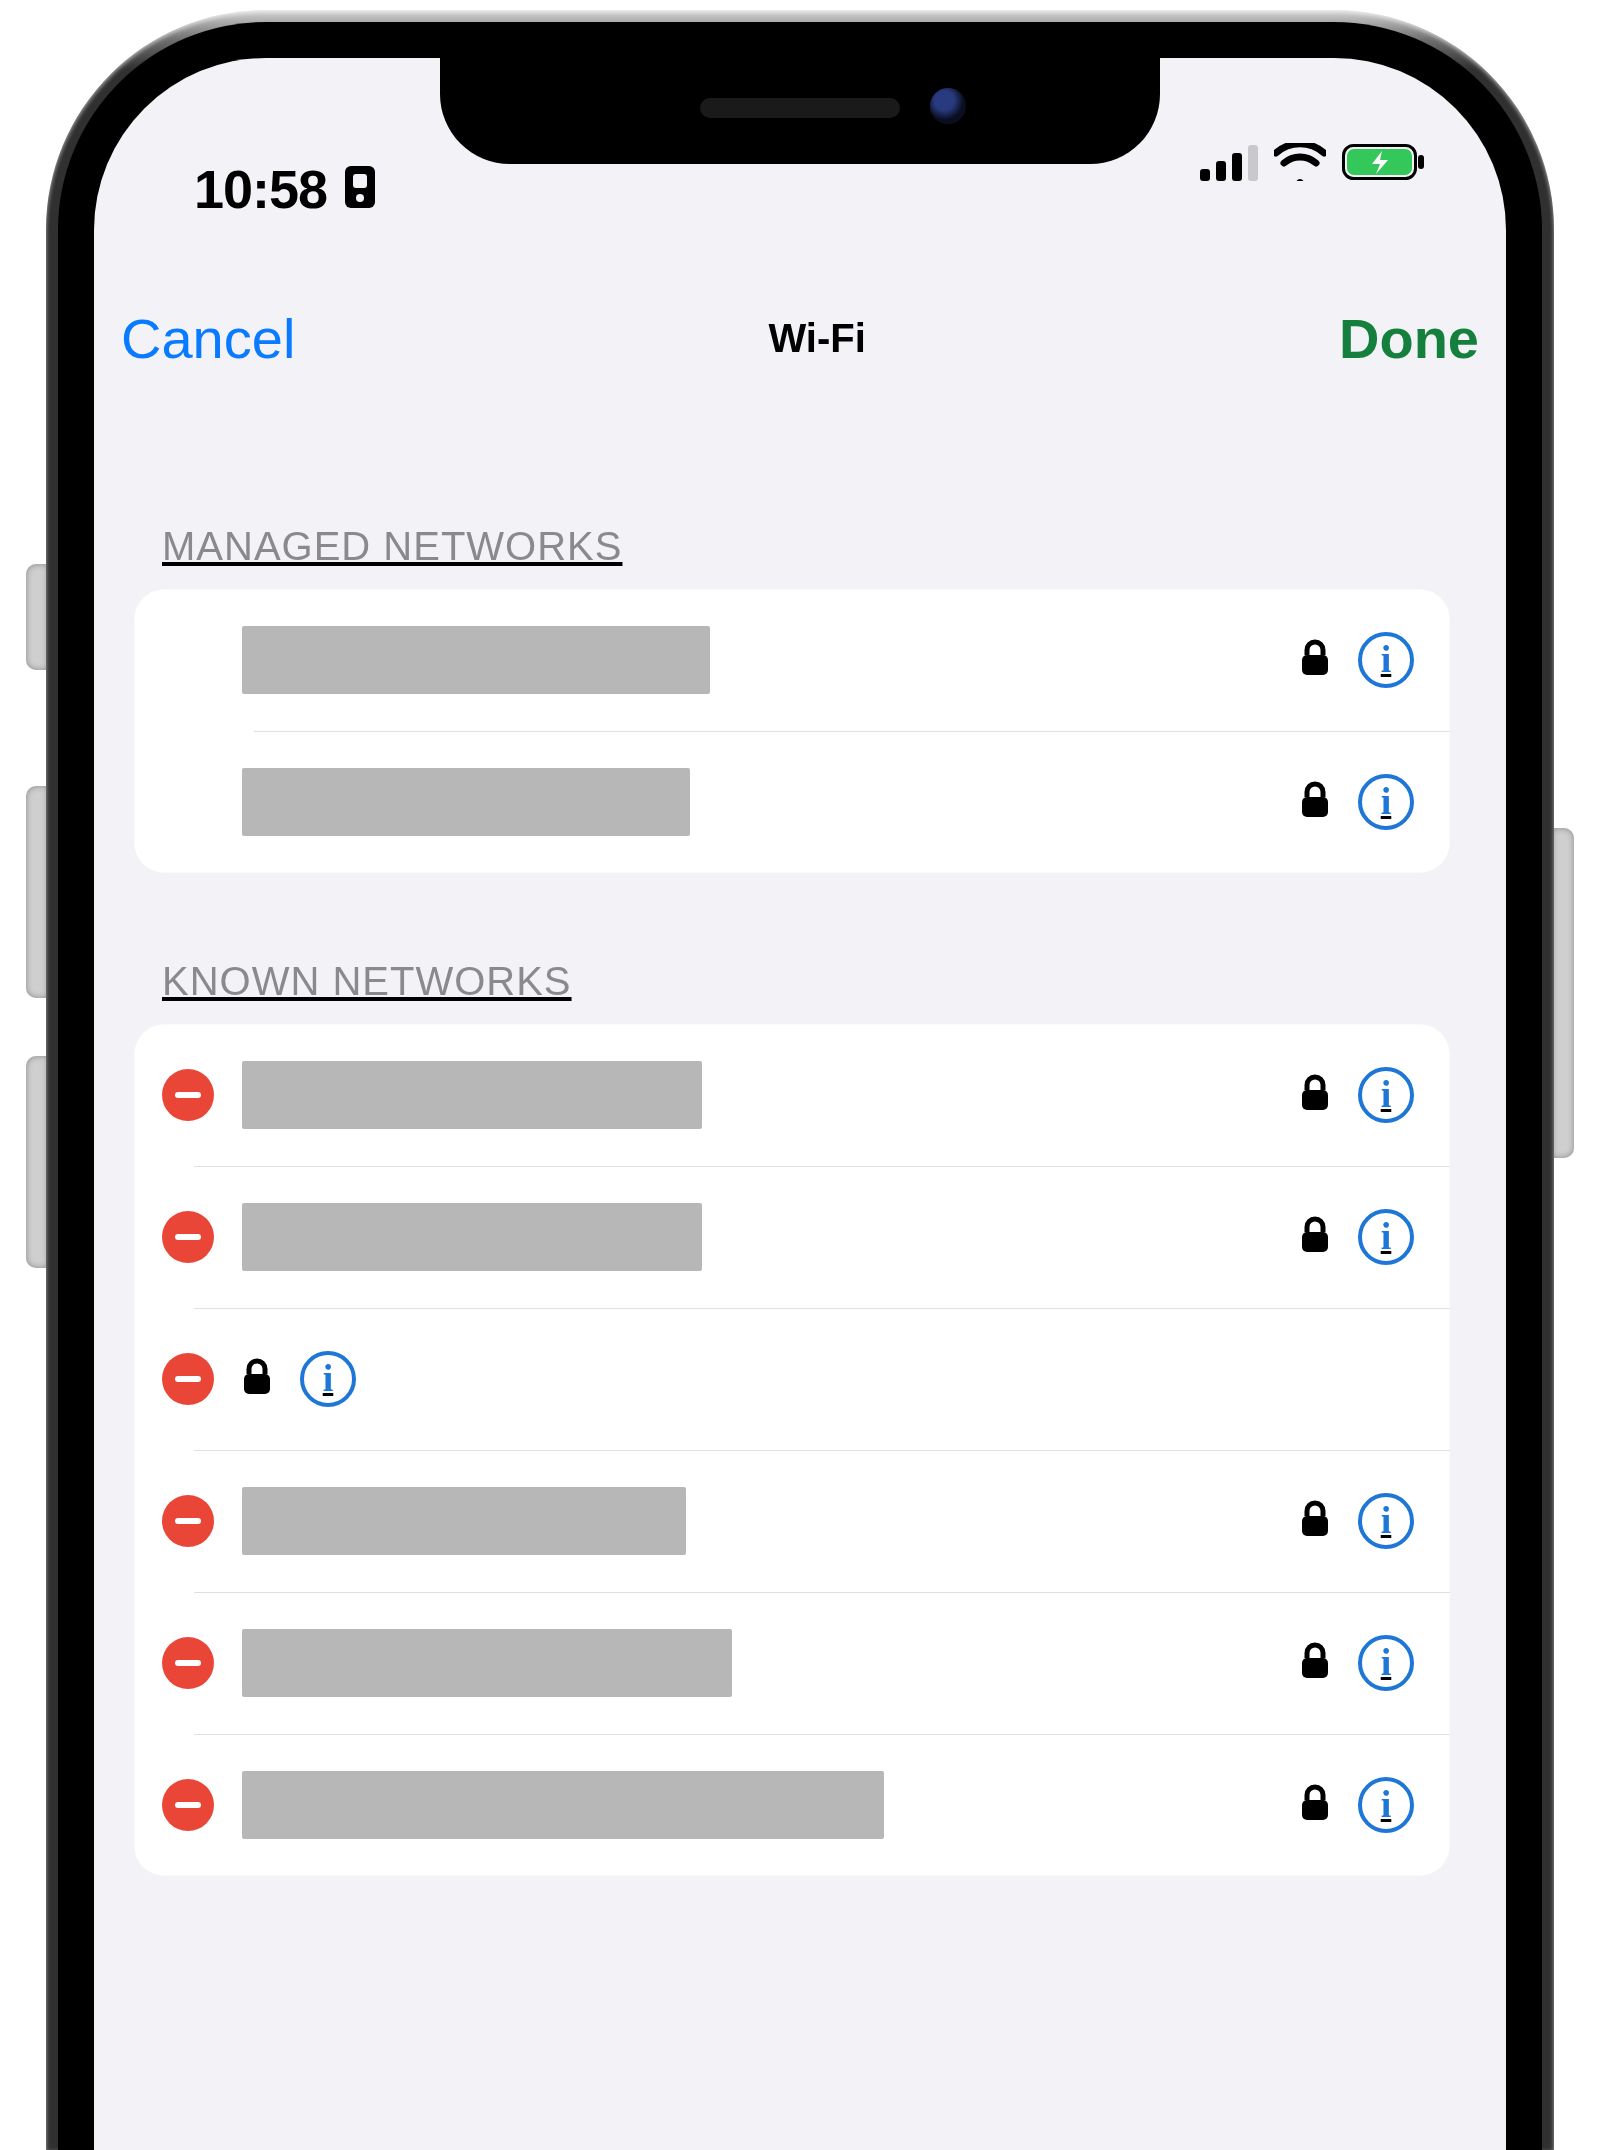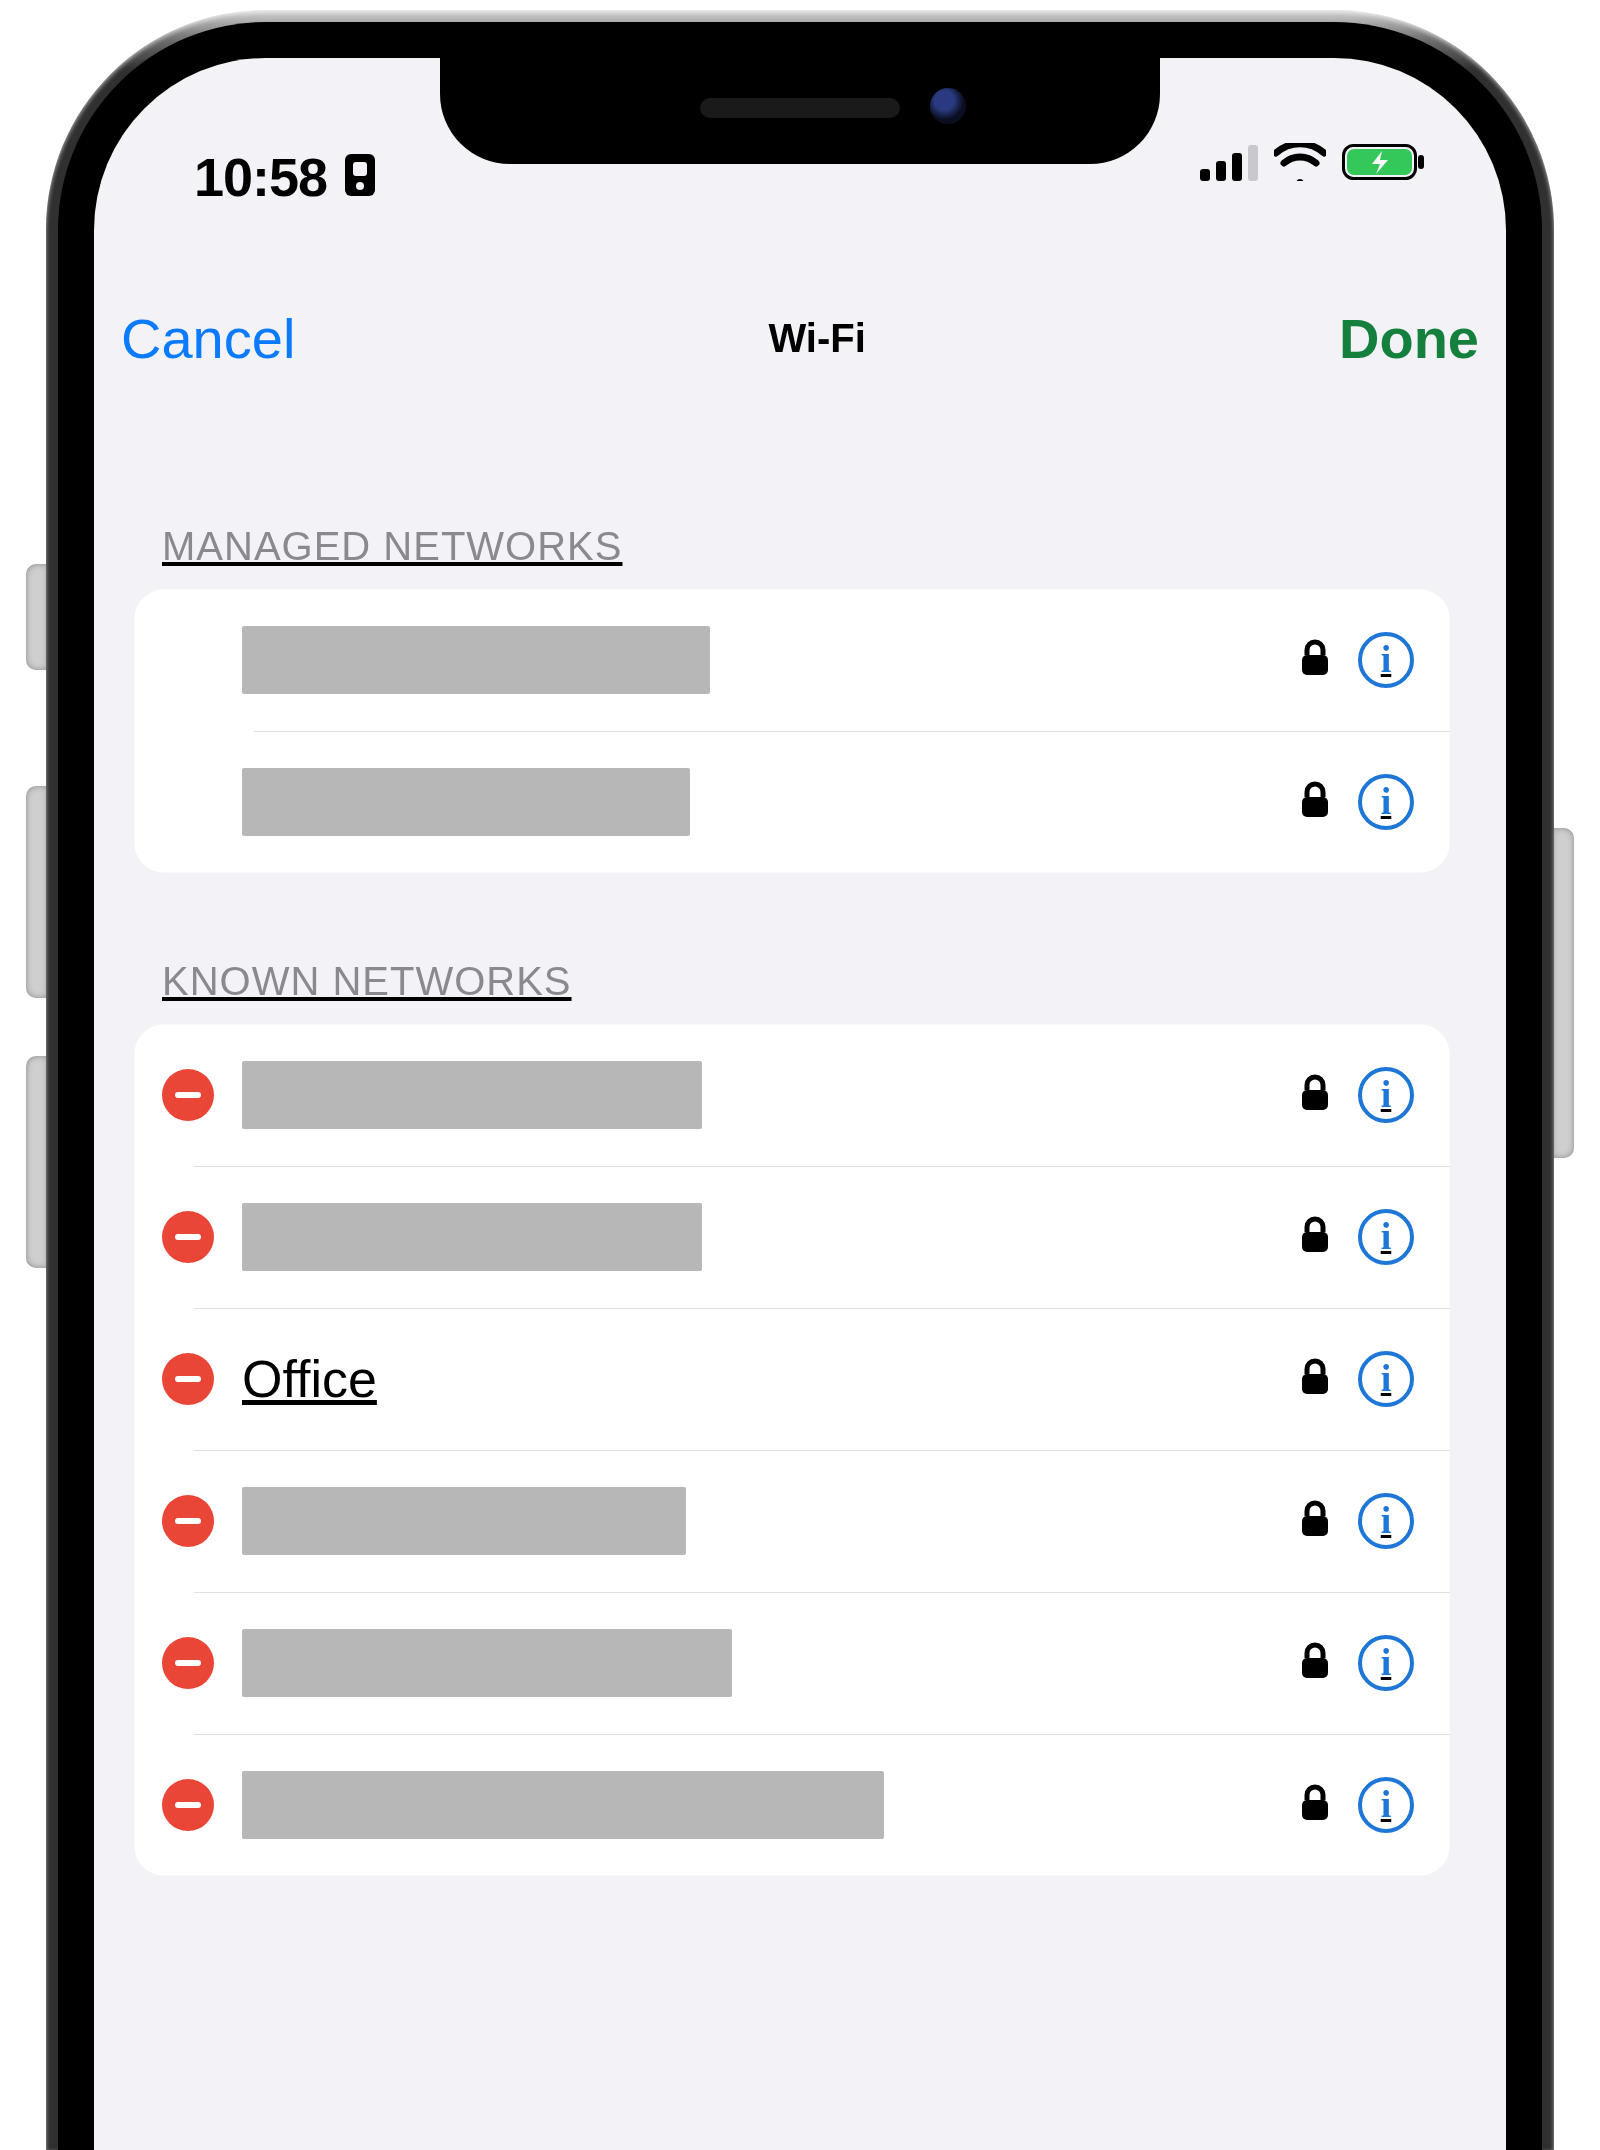--- a/index.html
+++ b/index.html
@@ -54,21 +54,21 @@
     width: 720px; height: 106px;
     transform: translateX(-50%);
     background: #000;
     border-radius: 0 0 70px 70px;
   }
   .notch .speaker { position:absolute; left:50%; top:40px; transform:translateX(-50%); width:200px; height:20px; background:#1a1a1a; border-radius:12px; }
   .notch .cam     { position:absolute; left:calc(50% + 130px); top:30px; width:36px; height:36px; background:radial-gradient(circle at 40% 35%, #2a3a80 0 30%, #0a0e20 60%); border-radius:50%; }
 
   
   .statusbar { position:absolute; top:0; left:0; right:0; height:150px; }
-  .status-left { position:absolute; left:100px; top:88px; display:flex; align-items:center; gap:16px; }
+  .status-left { position:absolute; left:100px; top:100px; display:flex; align-items:center; gap:16px; }
   .time { font-size:54px; font-weight:600; color:#000; letter-spacing:-1px; }
 
   .status-right { position:absolute; right:80px; top:84px; display:flex; align-items:center; gap:16px; }
 
   
   .navbar { position:absolute; left:0; right:0; top:230px; height:100px; display:flex; align-items:center; justify-content:space-between; padding:0 27px; }
   .nav-left  { color:#0a7aff; font-size:56px; font-weight:400; }
   .nav-title { color:#000; font-size:40px; font-weight:600; }
   .nav-right { color:#15803d; font-size:56px; font-weight:600; }
 
@@ -232,21 +232,20 @@
                     </svg></span>
                   <span class="info">
                     <span>i</span>
                   </span>
                 </div>
               </div>
               <div class="row">
                 <div class="delete-btn">
                   <div class="bar"></div>
                 </div>
-                <div class="name">Office</div>
                 <div class="trail">
                   <span><svg width="30" height="38" viewBox="0 0 30 38">
                       <path d="M7 16 V11 a8 8 0 0 1 16 0 V16" fill="none" stroke="#000" stroke-width="5"></path>
                       <rect x="2" y="16" width="26" height="20" rx="5" fill="#000"></rect>
                     </svg></span>
                   <span class="info">
                     <span>i</span>
                   </span>
                 </div>
               </div>

